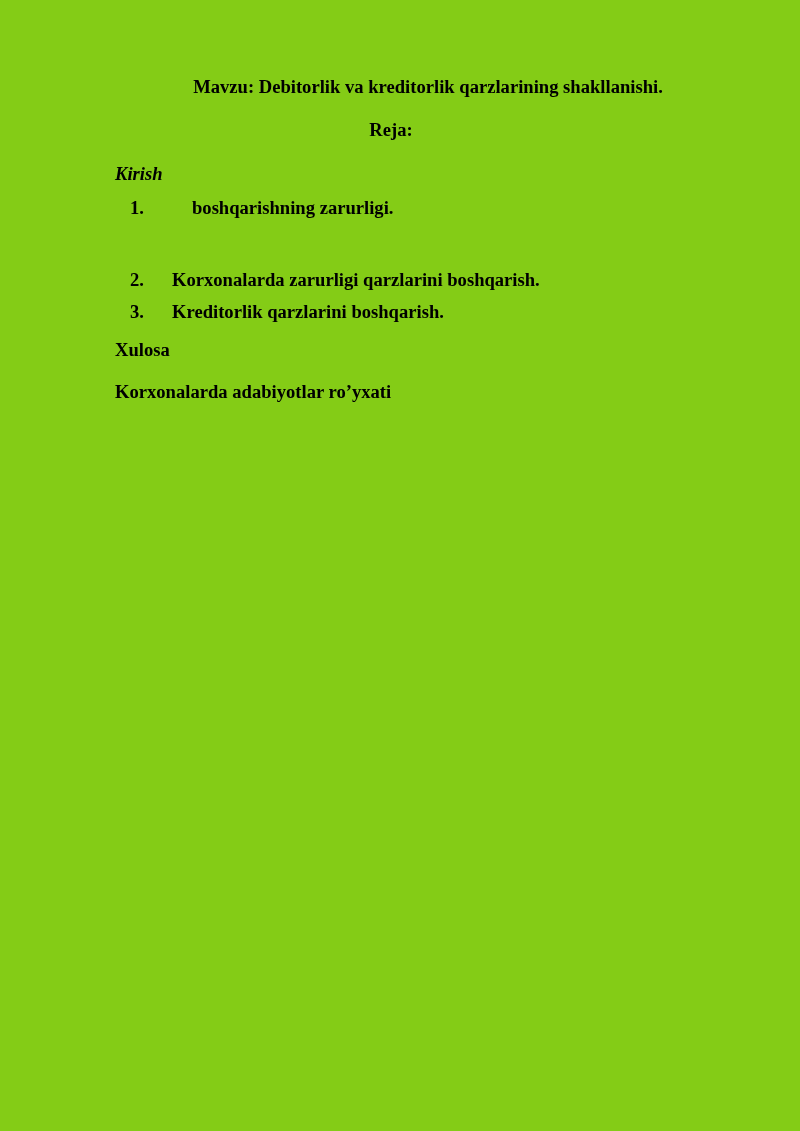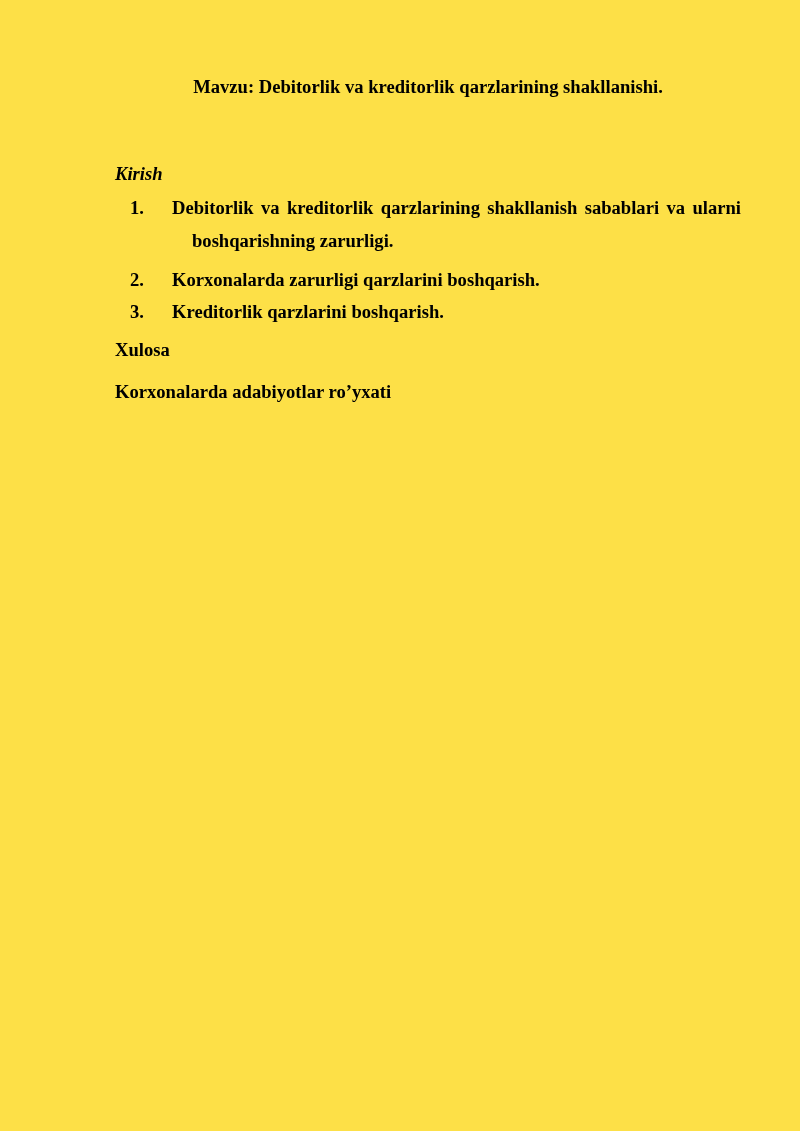--- a/index.html
+++ b/index.html
@@ -14,21 +14,21 @@
       overflow: hidden;
       font-family: "Liberation Serif", serif;
       font-weight: bold;
       color: #000000;
       font-size: 18.6px;
     }
     .page {
       position: absolute;
       left: 0; top: 0;
       width: 800px; height: 1131px;
-      background: #fde047;
+      background: #84cc16;
     }
     .title {
       position: absolute;
       left: 0; width: 856px;
       top: 76px;
       text-align: center;
       white-space: nowrap;
     }
     .reja {
       position: absolute;
@@ -68,27 +68,27 @@
     .li1 .line2 { display: block; margin-left: 20px; }
     .li2 { top: 263px; }
     .li3 { top: 295px; }
     .list-item .num { line-height: 33px; }
   </style>
 </head>
 <body>
 
 <div class="page">
   <div class="title">Mavzu: Debitorlik va kreditorlik qarzlarining shakllanishi.</div>
+  <div class="reja">Reja:</div>
 
   <div class="para kirish">Kirish</div>
 
   <div class="list-item li1">
     <span class="num">1.</span>
     <span class="text">
-      <span class="line1">Debitorlik va kreditorlik qarzlarining shakllanish sabablari va ularni</span>
       <span class="line2">boshqarishning zarurligi.</span>
     </span>
   </div>
 
   <div class="list-item li2">
     <span class="num">2.</span>
     <span class="text">Korxonalarda zarurligi qarzlarini boshqarish.</span>
   </div>
 
   <div class="list-item li3">

